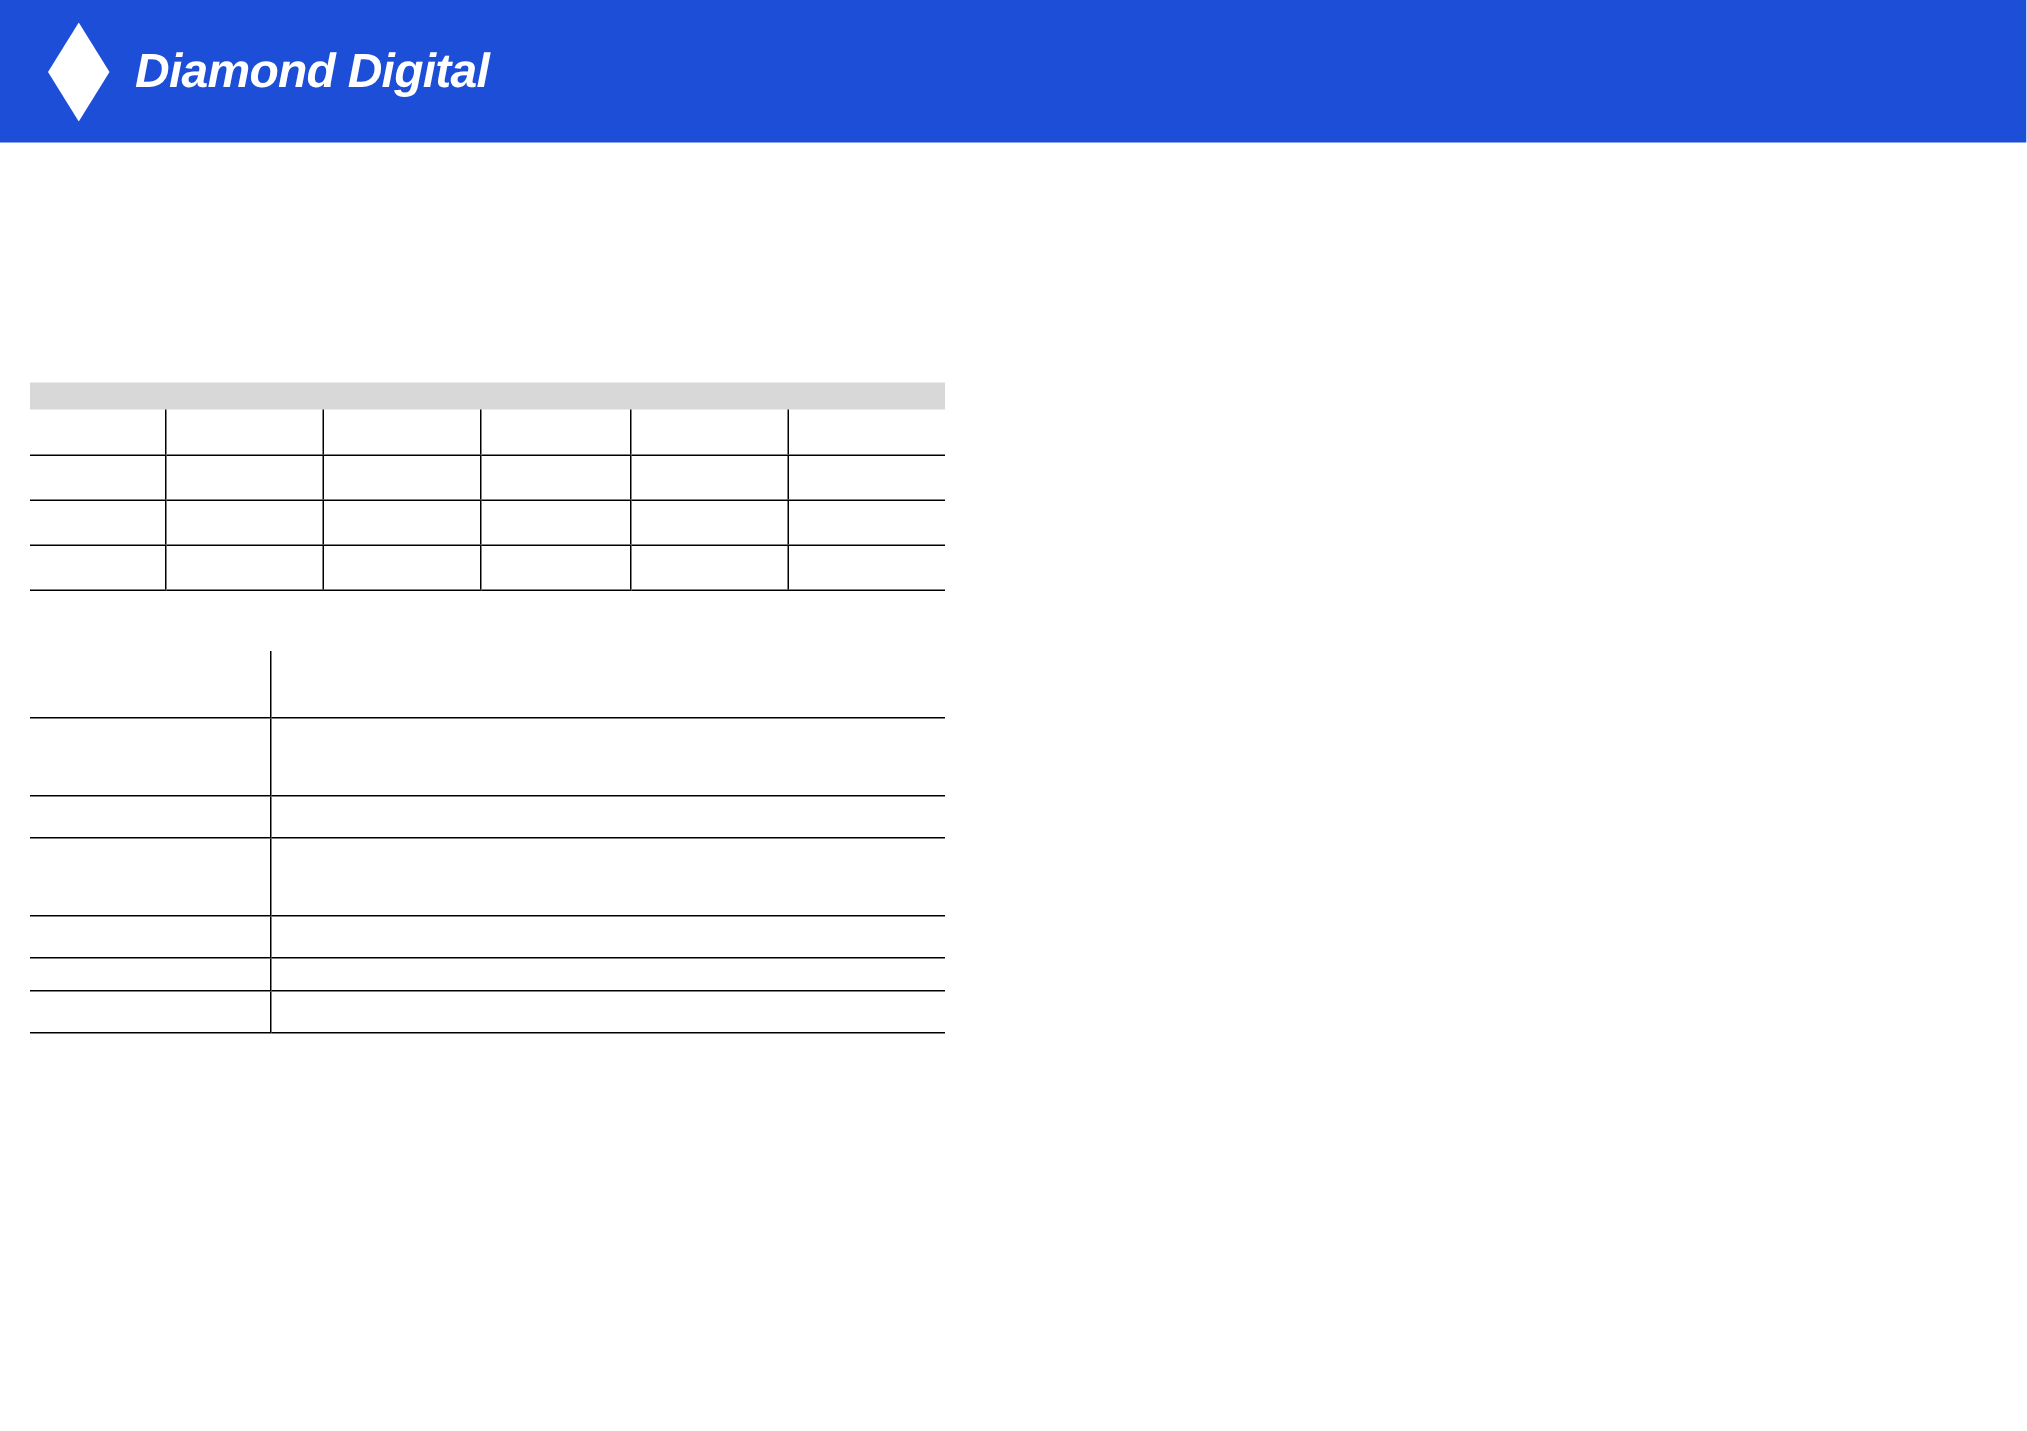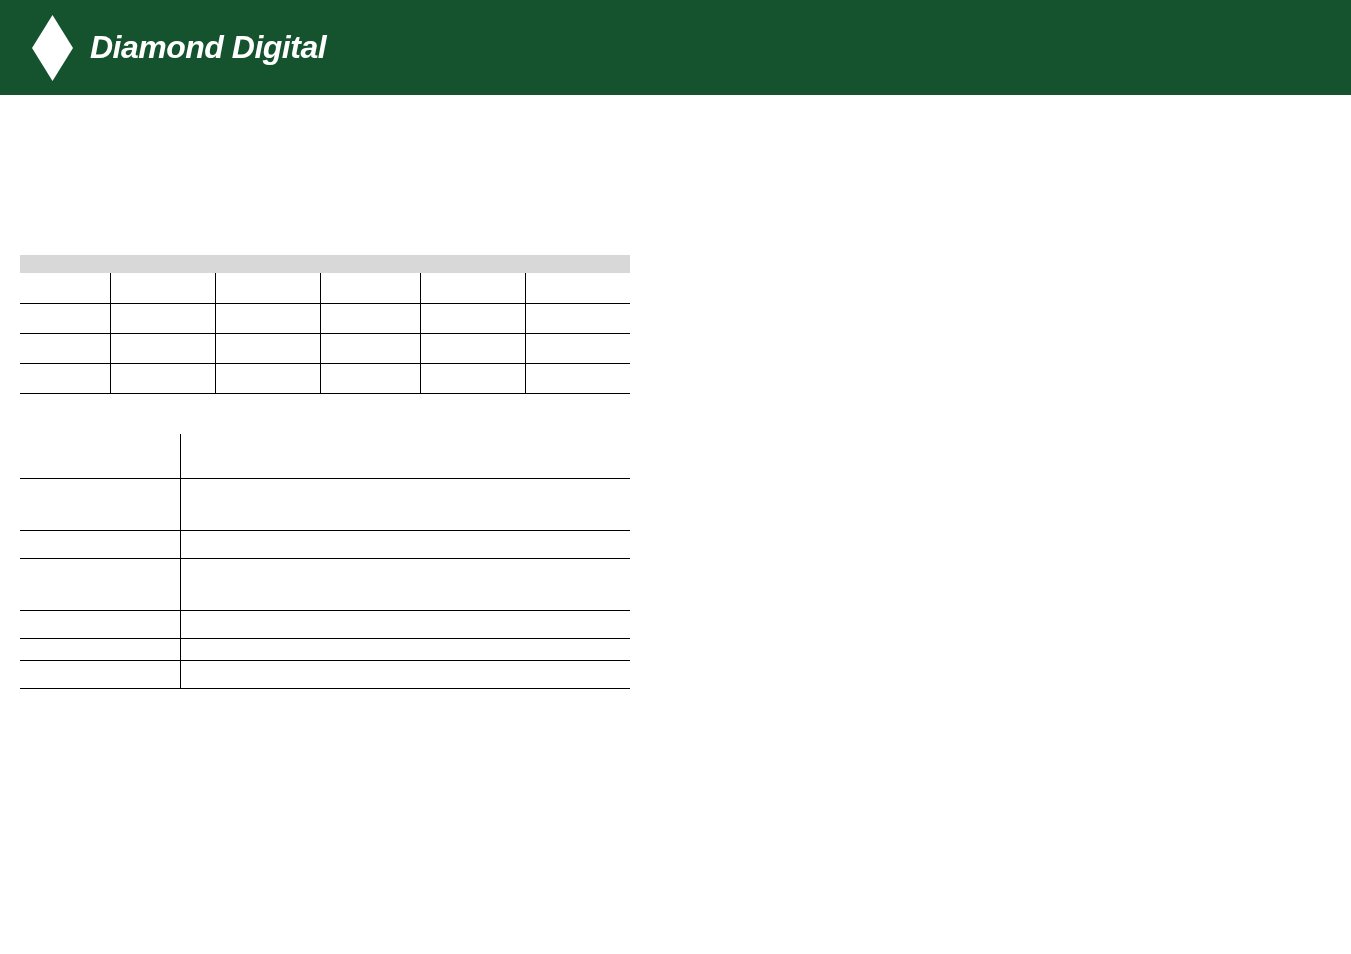--- a/index.html
+++ b/index.html
@@ -9,21 +9,21 @@
     }
     body {
       width: 1351px;
       height: 954px;
       background: #ffffff;
       font-family: Arial, Helvetica, sans-serif;
     }
     .header-bar {
       width: 100%;
       height: 95px;
-      background: #14532d;
+      background: #1d4ed8;
       display: flex;
       align-items: center;
       padding-left: 30px;
     }
     .diamond-svg {
       flex-shrink: 0;
     }
     .brand-text {
       color: #ffffff;
       font-size: 32px;

